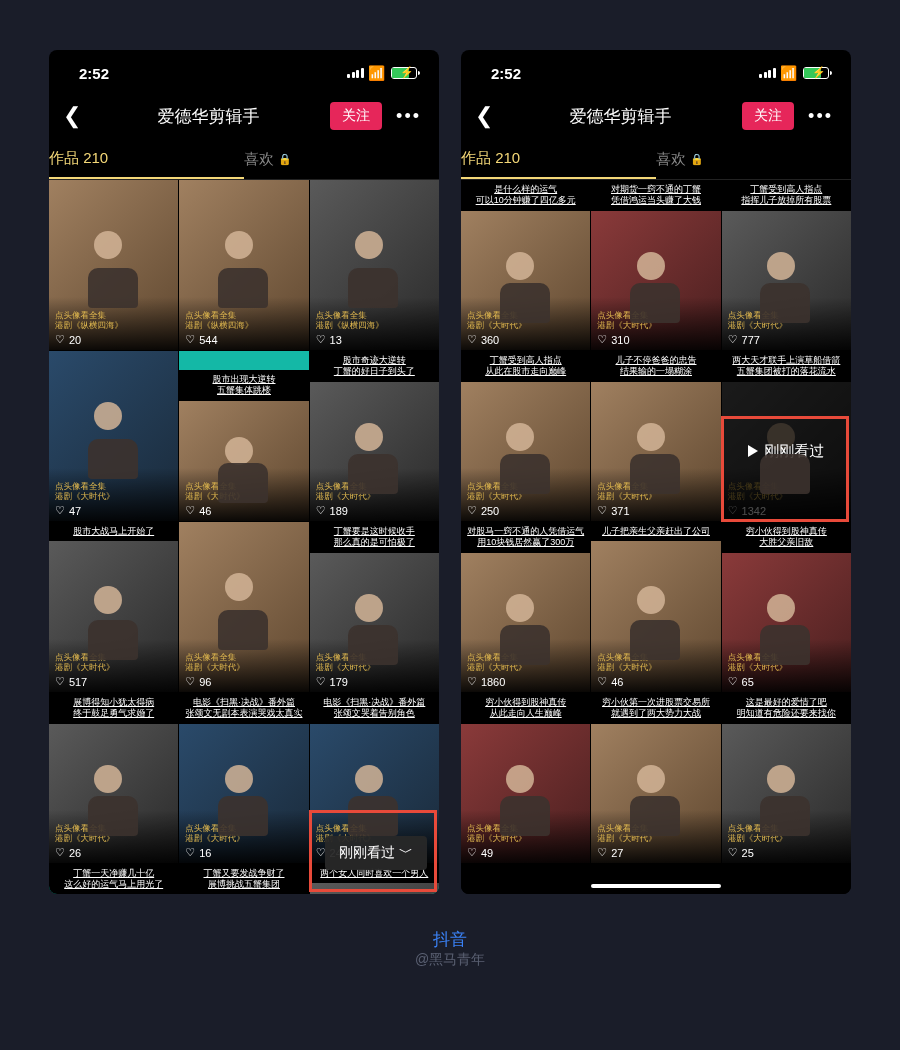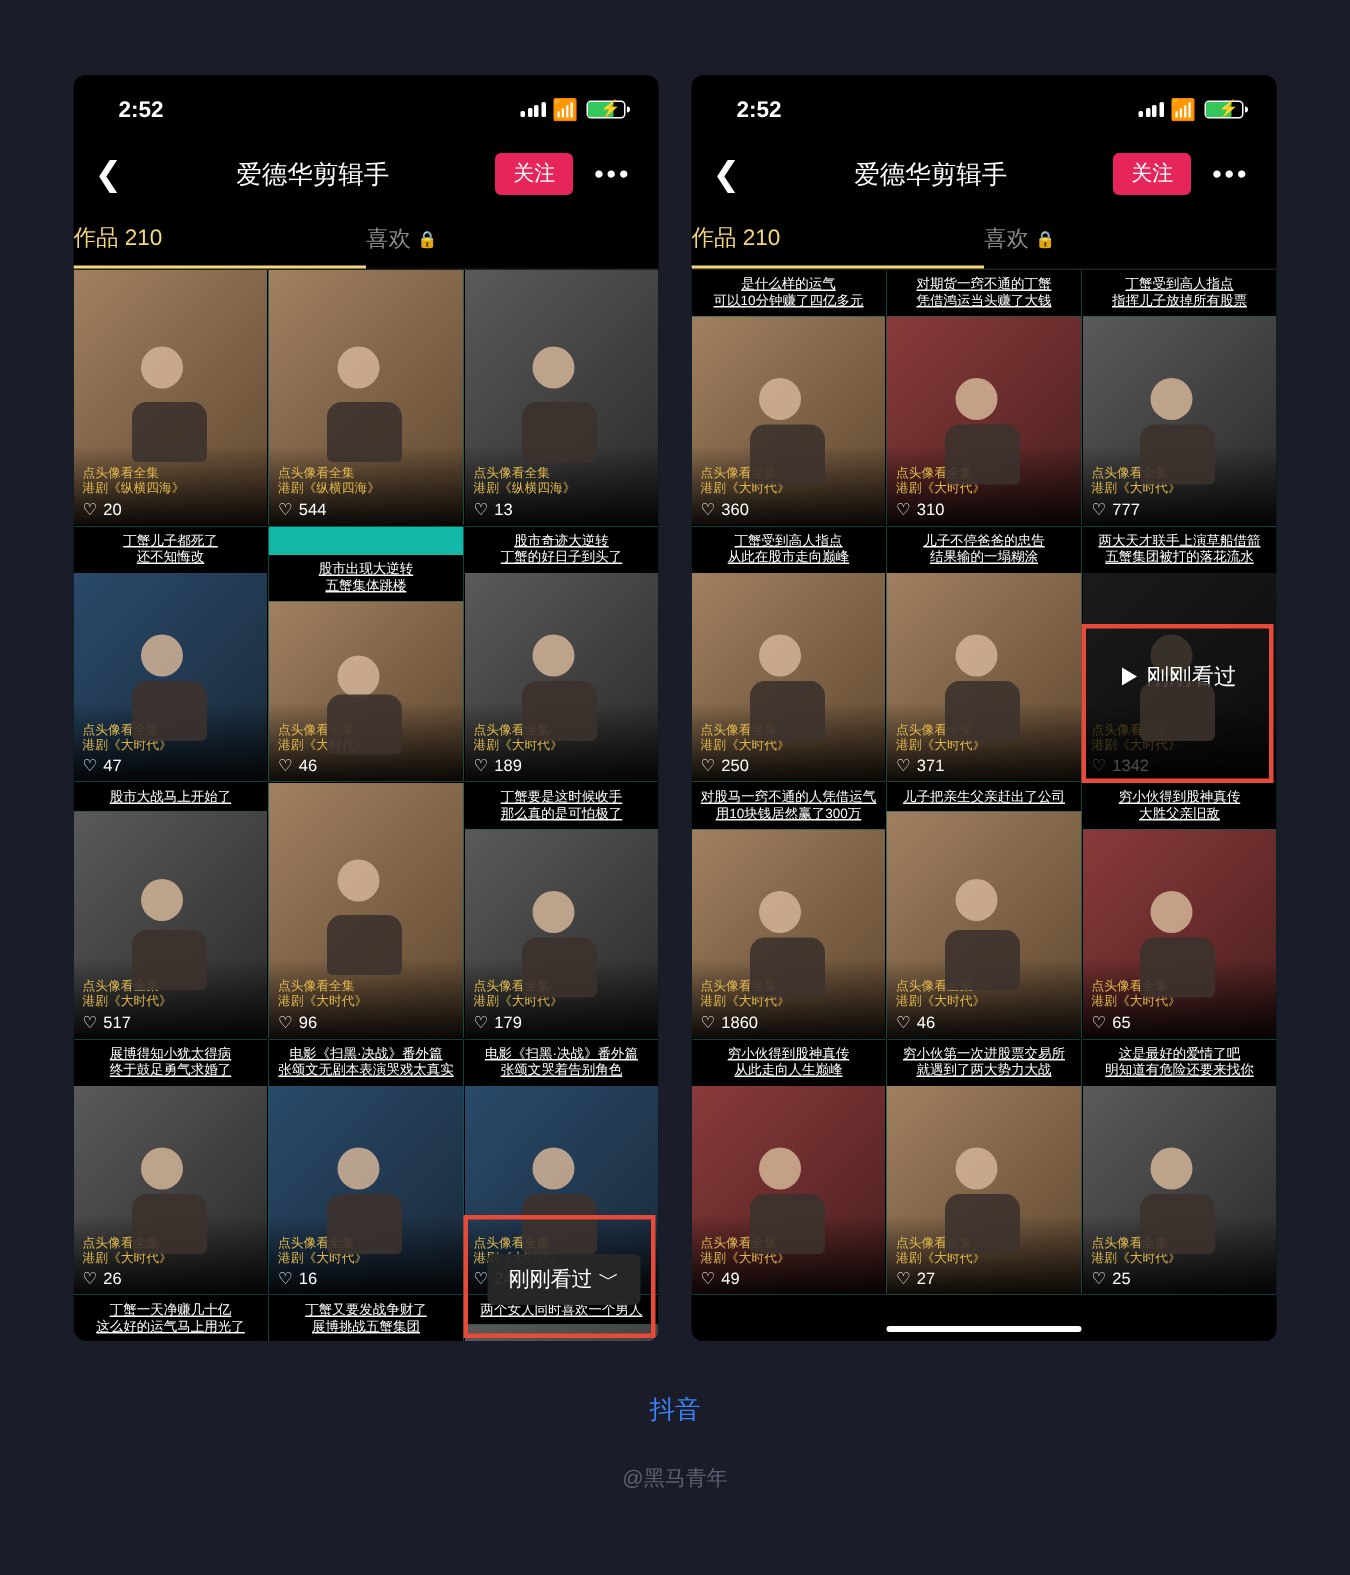--- a/index.html
+++ b/index.html
@@ -137,21 +137,21 @@
 
   .home-indicator{
     position:absolute; left:50%; bottom:6px; transform:translateX(-50%);
     width:130px;height:4px;background:#fff;border-radius:4px;
   }
 
   .captions {
     text-align:center; margin-top:34px;
   }
   .captions .app-name { color:#3b82f6; font-size:17px;font-family:Liberation Serif, serif; }
-  .captions .author { color:#5a6072; font-size:14px; margin-top:26px;}
+  .captions .author { color:#5a6072; font-size:14px; }
 </style>
 </head>
 <body>
 
 <div class="container">
 
   <div class="phone">
     <div class="status-bar">
       <span>2:52</span>
       <span class="status-right">
@@ -211,22 +211,20 @@
             <div class="meta">
               <div class="series">点头像看全集<br>港剧《纵横四海》</div>
               <div class="likes">
                 <span class="heart">♡</span>
                 <span>13</span>
               </div>
             </div>
           </div>
         </div>
         <div class="cell">
-          <div class="cap-top" style="white-space: pre-line;">丁蟹儿子都死了
-还不知悔改</div>
           <div class="thumb blue">
             <div class="meta">
               <div class="series">点头像看全集<br>港剧《大时代》</div>
               <div class="likes">
                 <span class="heart">♡</span>
                 <span>47</span>
               </div>
             </div>
           </div>
         </div>

